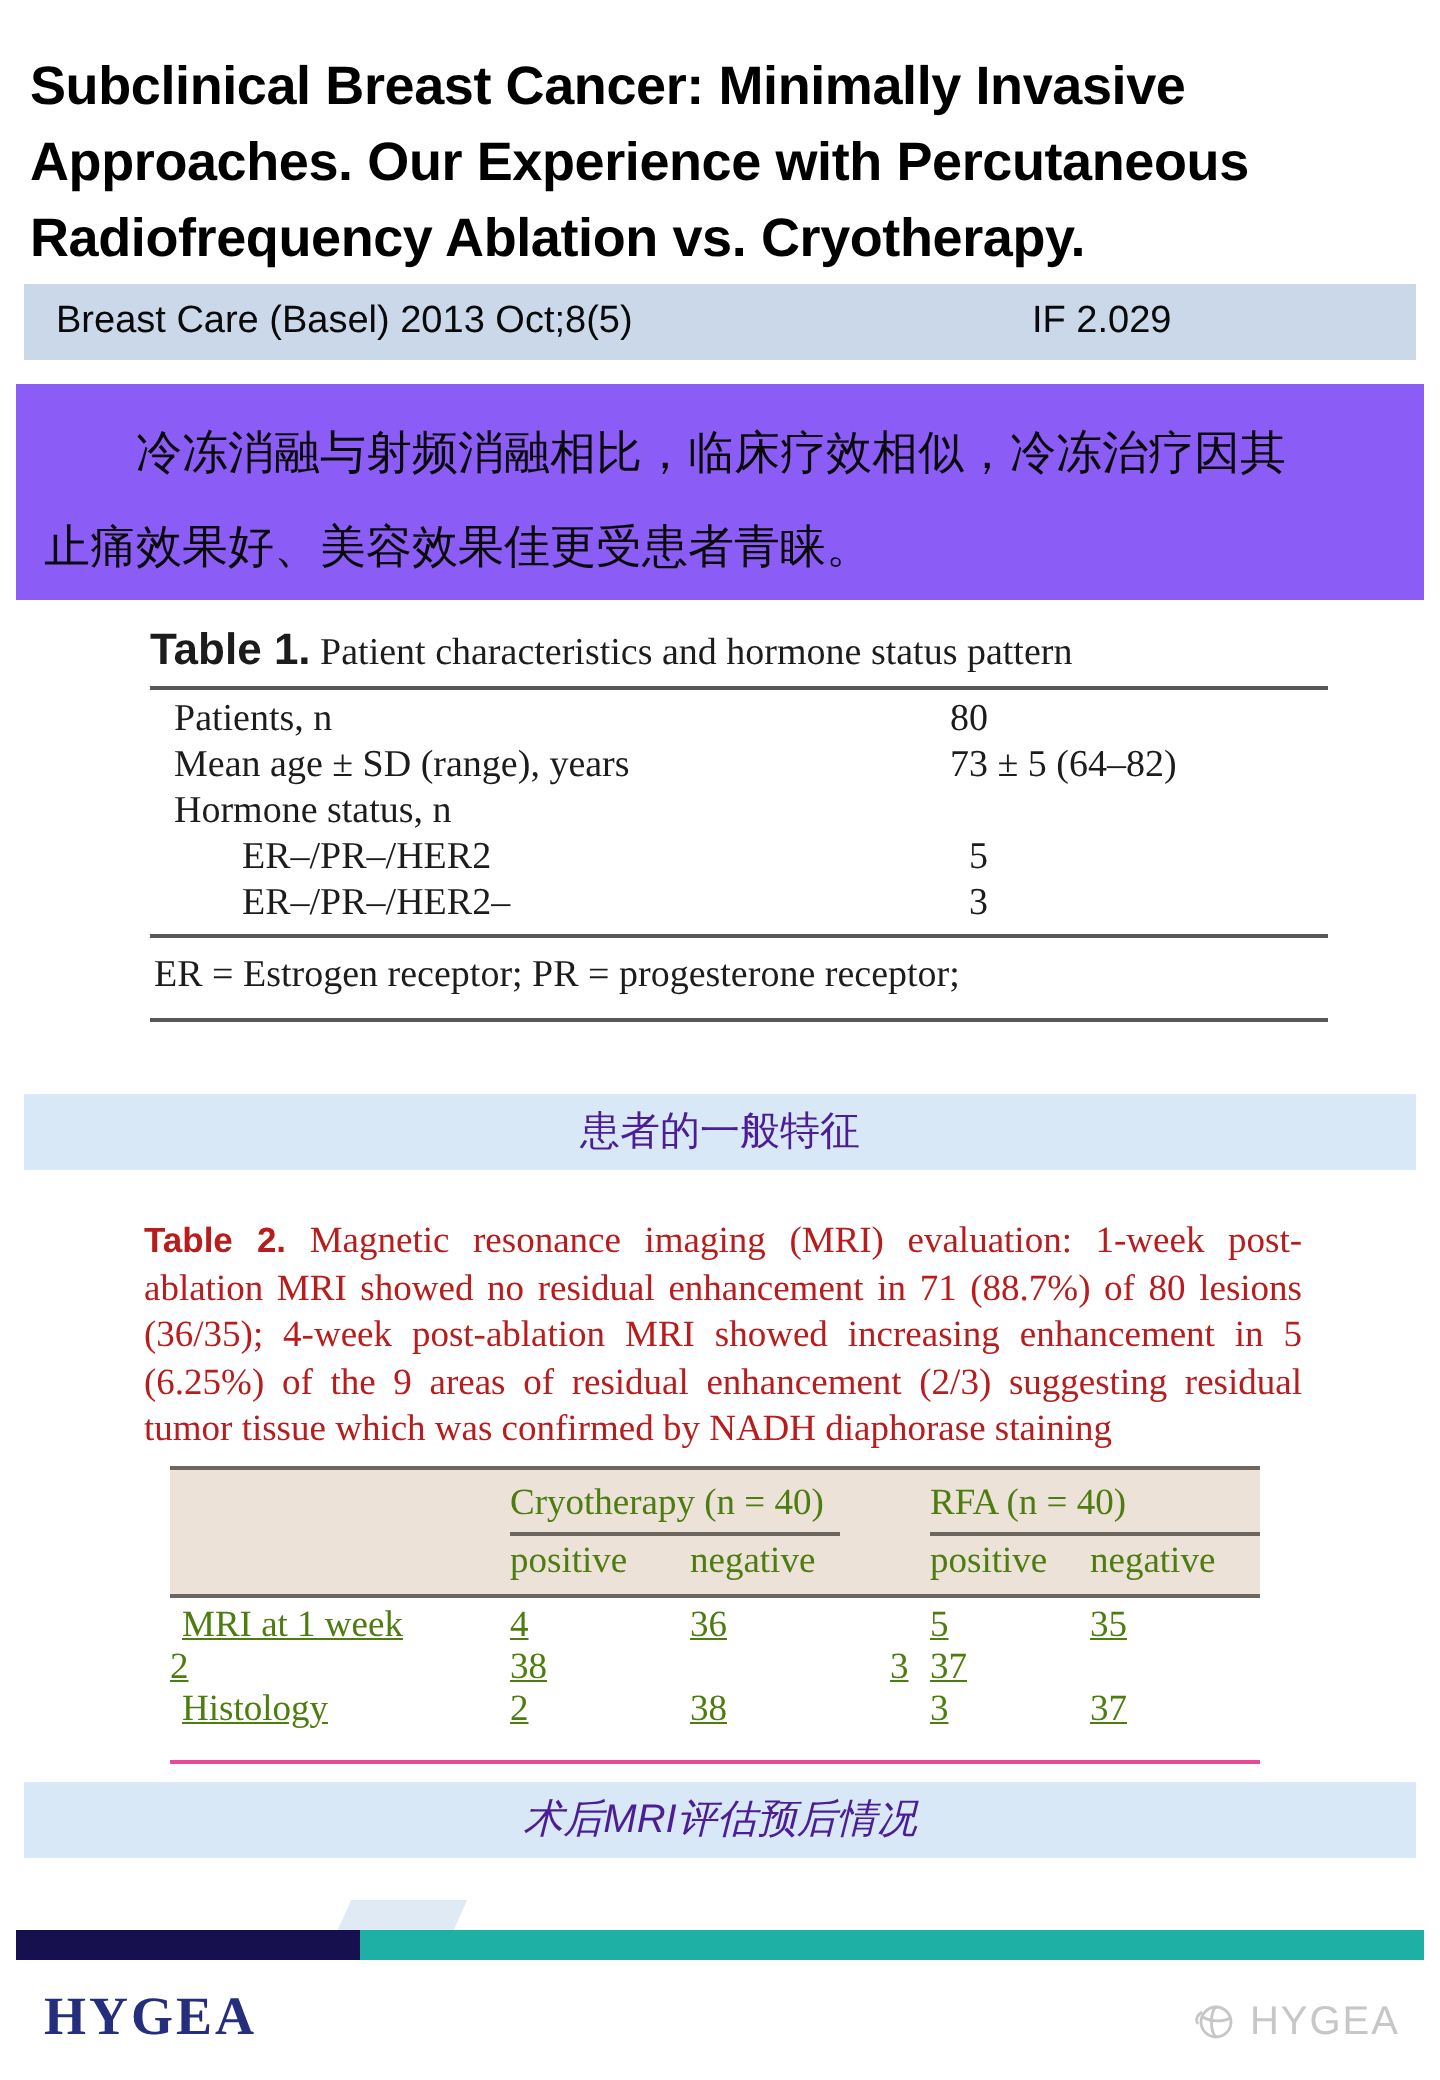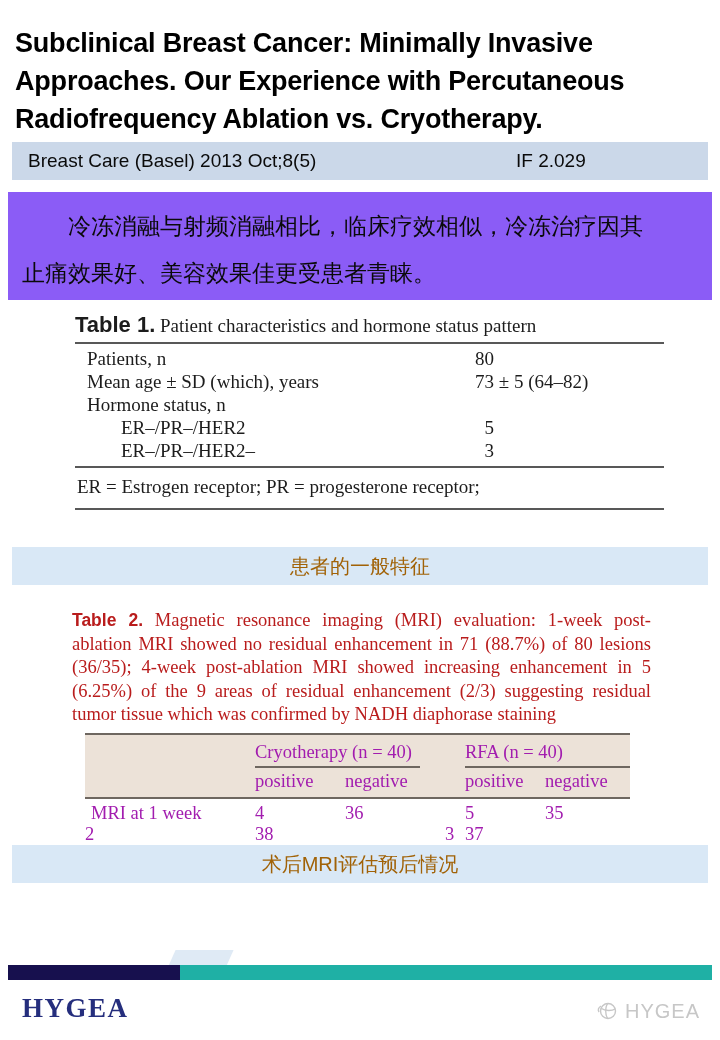--- a/index.html
+++ b/index.html
@@ -45,48 +45,48 @@
   .t1-rows { padding:3px 0 4px 0; }
   .t1-row { position:relative; height:23px; line-height:23px; padding-left:12px; }
   .t1-row.indent { padding-left:46px; }
   .t1-val { position:absolute; left:400px; top:0; }
   .t1-num { display:inline-block; width:2ch; text-align:right; }
   .t1-foot { padding:6px 0 8px 2px; line-height:26px; }
 
   
   .caption-band {
     position:absolute; left:12px; width:696px; height:38px;
-    background:#d9e8f6; color:#a16207; font-size:20px;
+    background:#d9e8f6; color:#4c1d95; font-size:20px;
     text-align:center; line-height:38px;
   }
   .caption-band.one { top:547px; }
-  .caption-band.two { top:845px; }
+  .caption-band.two { top:891px;font-style:italic; }
 
   
   .t2-caption {
     position:absolute; left:72px; top:609px; width:579px;
     font-family:"Liberation Serif", serif; font-size:18.5px; line-height:23.5px;
     color:#b91c1c; text-align:justify;
   }
   .t2-caption .tlabel { font-family:"Liberation Sans", sans-serif; font-weight:bold; font-size:17.5px; }
 
   .t2-table {
     position:absolute; left:85px; top:733px; width:545px;
-    font-family:"Liberation Serif", serif; font-size:18.5px; color:#a21caf;
+    font-family:"Liberation Serif", serif; font-size:18.5px; color:#4d7c0f;
     border-top:2px solid #6e6760; border-bottom:2px solid #ec4899;
   }
   .t2-grid { display:grid; grid-template-columns:170px 90px 100px 20px 80px 85px; }
   .t2-head { background:#ece2d8; border-bottom:2px solid #6e6760; padding-top:5px; }
   .t2-group { line-height:25px; }
   .t2-group .group-inner { display:inline-block; border-bottom:2px solid #6e6760; padding-bottom:1px; }
   .t2-group.g1 .group-inner { width:165px; }
   .t2-group.g2 .group-inner { width:165px; }
   .t2-sub { line-height:26px; padding-bottom:3px; }
   .t2-body { padding:4px 0 14px 0; }
-  .t2-row { line-height:21px; }
+  .t2-row { line-height:21px;text-decoration:underline; }
   .t2-rowlabel { padding-left:6px; }
 
   
   .footer-accent {
     position:absolute; left:172px; top:950px; width:58px; height:16px;
     background:#dfeaf5; transform:skewX(-24deg);
   }
   .bar-navy { position:absolute; left:8px; top:965px; width:172px; height:15px; background:#17104e; }
   .bar-teal { position:absolute; left:180px; top:965px; width:532px; height:15px; background:#1fb0a5; }
   .brand {
@@ -121,21 +121,21 @@
     <div class="tcap">
       <span class="tlabel">Table 1.</span><span> Patient characteristics and hormone status pattern</span>
     </div>
     <div class="rule" style="margin-top:4px;"></div>
     <div class="t1-rows">
       <div class="t1-row">
         <span>Patients, n</span>
         <span class="t1-val"><span class="t1-num">80</span><span></span></span>
       </div>
       <div class="t1-row">
-        <span>Mean age ± SD (which), years</span>
+        <span>Mean age ± SD (range), years</span>
         <span class="t1-val"><span class="t1-num">73</span><span> ± 5 (64–82)</span></span>
       </div>
       <div class="t1-row">
         <span>Hormone status, n</span>
         <span class="t1-val"><span class="t1-num"></span><span></span></span>
       </div>
       <div class="t1-row indent">
         <span>ER–/PR–/HER2</span>
         <span class="t1-val"><span class="t1-num">5</span><span></span></span>
       </div>

